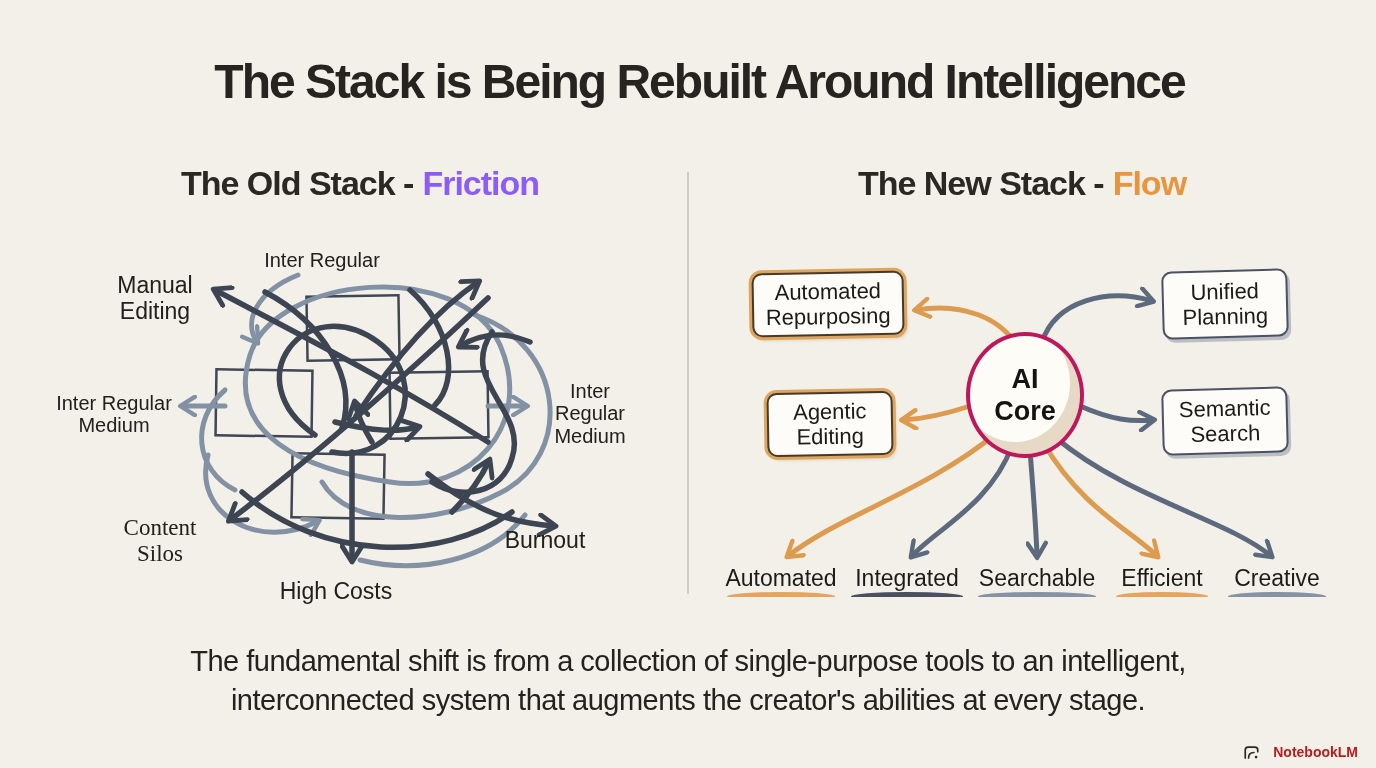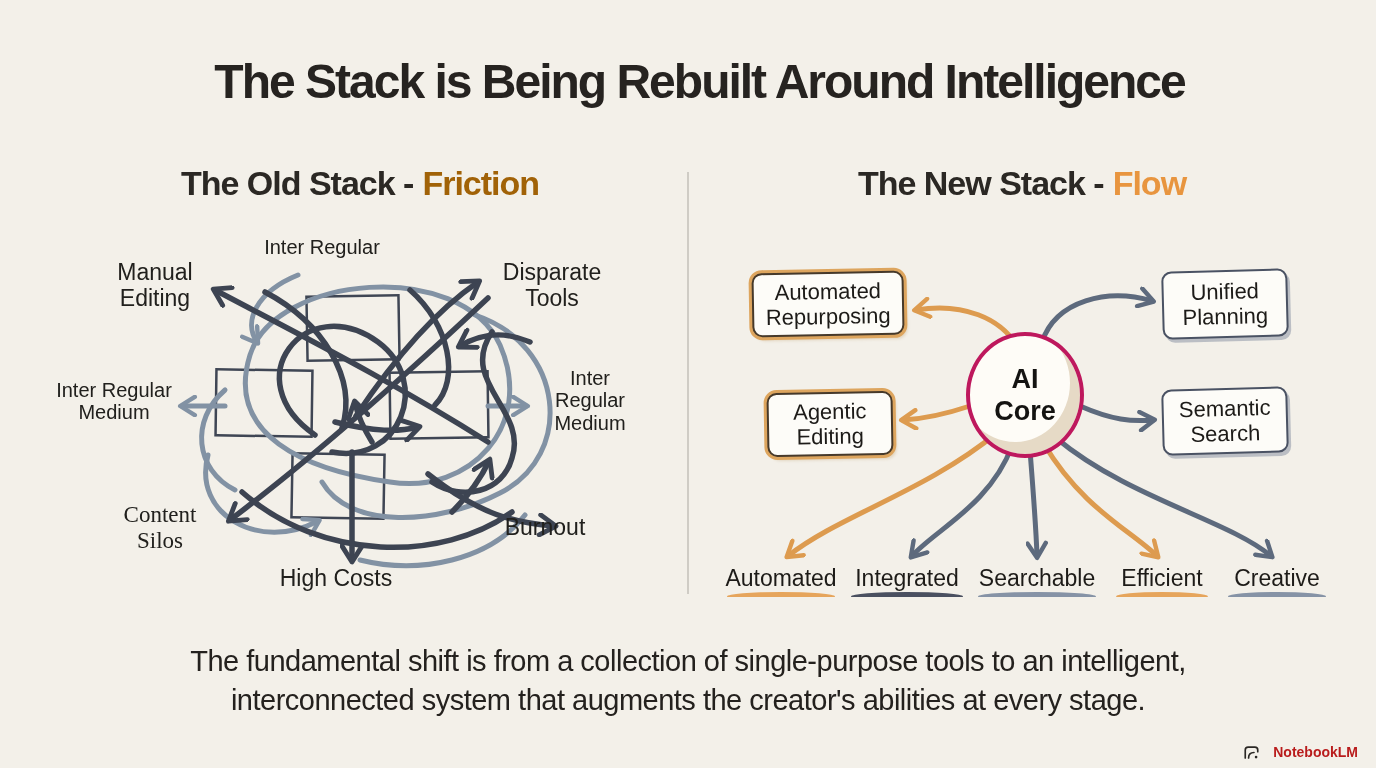--- a/index.html
+++ b/index.html
@@ -14,34 +14,35 @@
   .title {
     position:absolute; left:0; top:54px; width:1376px;
     text-align:center; font-size:48px; font-weight:700;
     letter-spacing:-2px; color:#262320;padding-left:23px;
   }
   .section-heading {
     position:absolute; top:164px; width:420px; text-align:center;
     font-size:34px; font-weight:700; letter-spacing:-1px; color:#2b2824;
   }
   .section-heading .accent { margin-left:9px; }
-  .accent-friction { color:#a16207; }
+  .accent-friction { color:#8b5cf6; }
   .accent-flow { color:#e8953f; }
   .divider {
     position:absolute; left:687px; top:172px; width:2px; height:422px;
     background:#cfccc5;
   }
   .diagram { position:absolute; }
   #old-diagram { left:60px; top:230px; width:620px; height:370px; }
   #new-diagram { left:700px; top:230px; width:660px; height:370px; }
   svg.layer { position:absolute; left:0; top:0; }
   .lbl {
     position:absolute; transform:translate(-50%,-50%);
     text-align:center; white-space:pre-line; line-height:1.12;
     color:#21201d;
+    margin-top:13px;
   }
   .lbl-big { font-size:23px; font-weight:500; }
   .lbl-small { font-size:20px; font-weight:400; }
   .nbox {
     position:absolute; background:#fdfcf8; border-radius:10px;
     display:flex; align-items:center; justify-content:center;
     text-align:center; white-space:pre-line; line-height:1.15;
     font-size:22px; font-weight:400; color:#1d1b18;
   }
   .nbox-orange {
@@ -142,22 +143,20 @@
       <path d="M 292,222 C 292,260 292,300 292,330" marker-end="url(#ah-dark)"></path>
       <path d="M 312,212 C 302,196 298,186 295,173" marker-end="url(#ah-dark)"></path>
       <path d="M 275,192 C 315,202 338,202 358,197" marker-end="url(#ah-dark)"></path>
       <path d="M 392,282 C 412,262 422,246 429,231" marker-end="url(#ah-dark)"></path>
       <path d="M 470,112 C 442,100 420,104 400,116" marker-end="url(#ah-dark)"></path>
     </g>
   </svg>
   <div class="lbl lbl-small" style="left:262px; top:17px;">Inter Regular</div>
   <div class="lbl lbl-big" style="left:95px;  top:56px;">Manual
 Editing</div>
-  <div class="lbl lbl-big" style="left:492px; top:56px;">Disparate
-Tools</div>
   <div class="lbl lbl-small" style="left:54px;  top:171px;">Inter Regular
 Medium</div>
   <div class="lbl lbl-small" style="left:530px; top:171px;">Inter Regular
 Medium</div>
   <div class="lbl lbl-big" style="left:100px; top:298px;font-family:Liberation Serif, serif;">Content
 Silos</div>
   <div class="lbl lbl-big" style="left:485px; top:298px;">Burnout</div>
   <div class="lbl lbl-big" style="left:276px; top:349px;">High Costs</div>
 </div>
 

